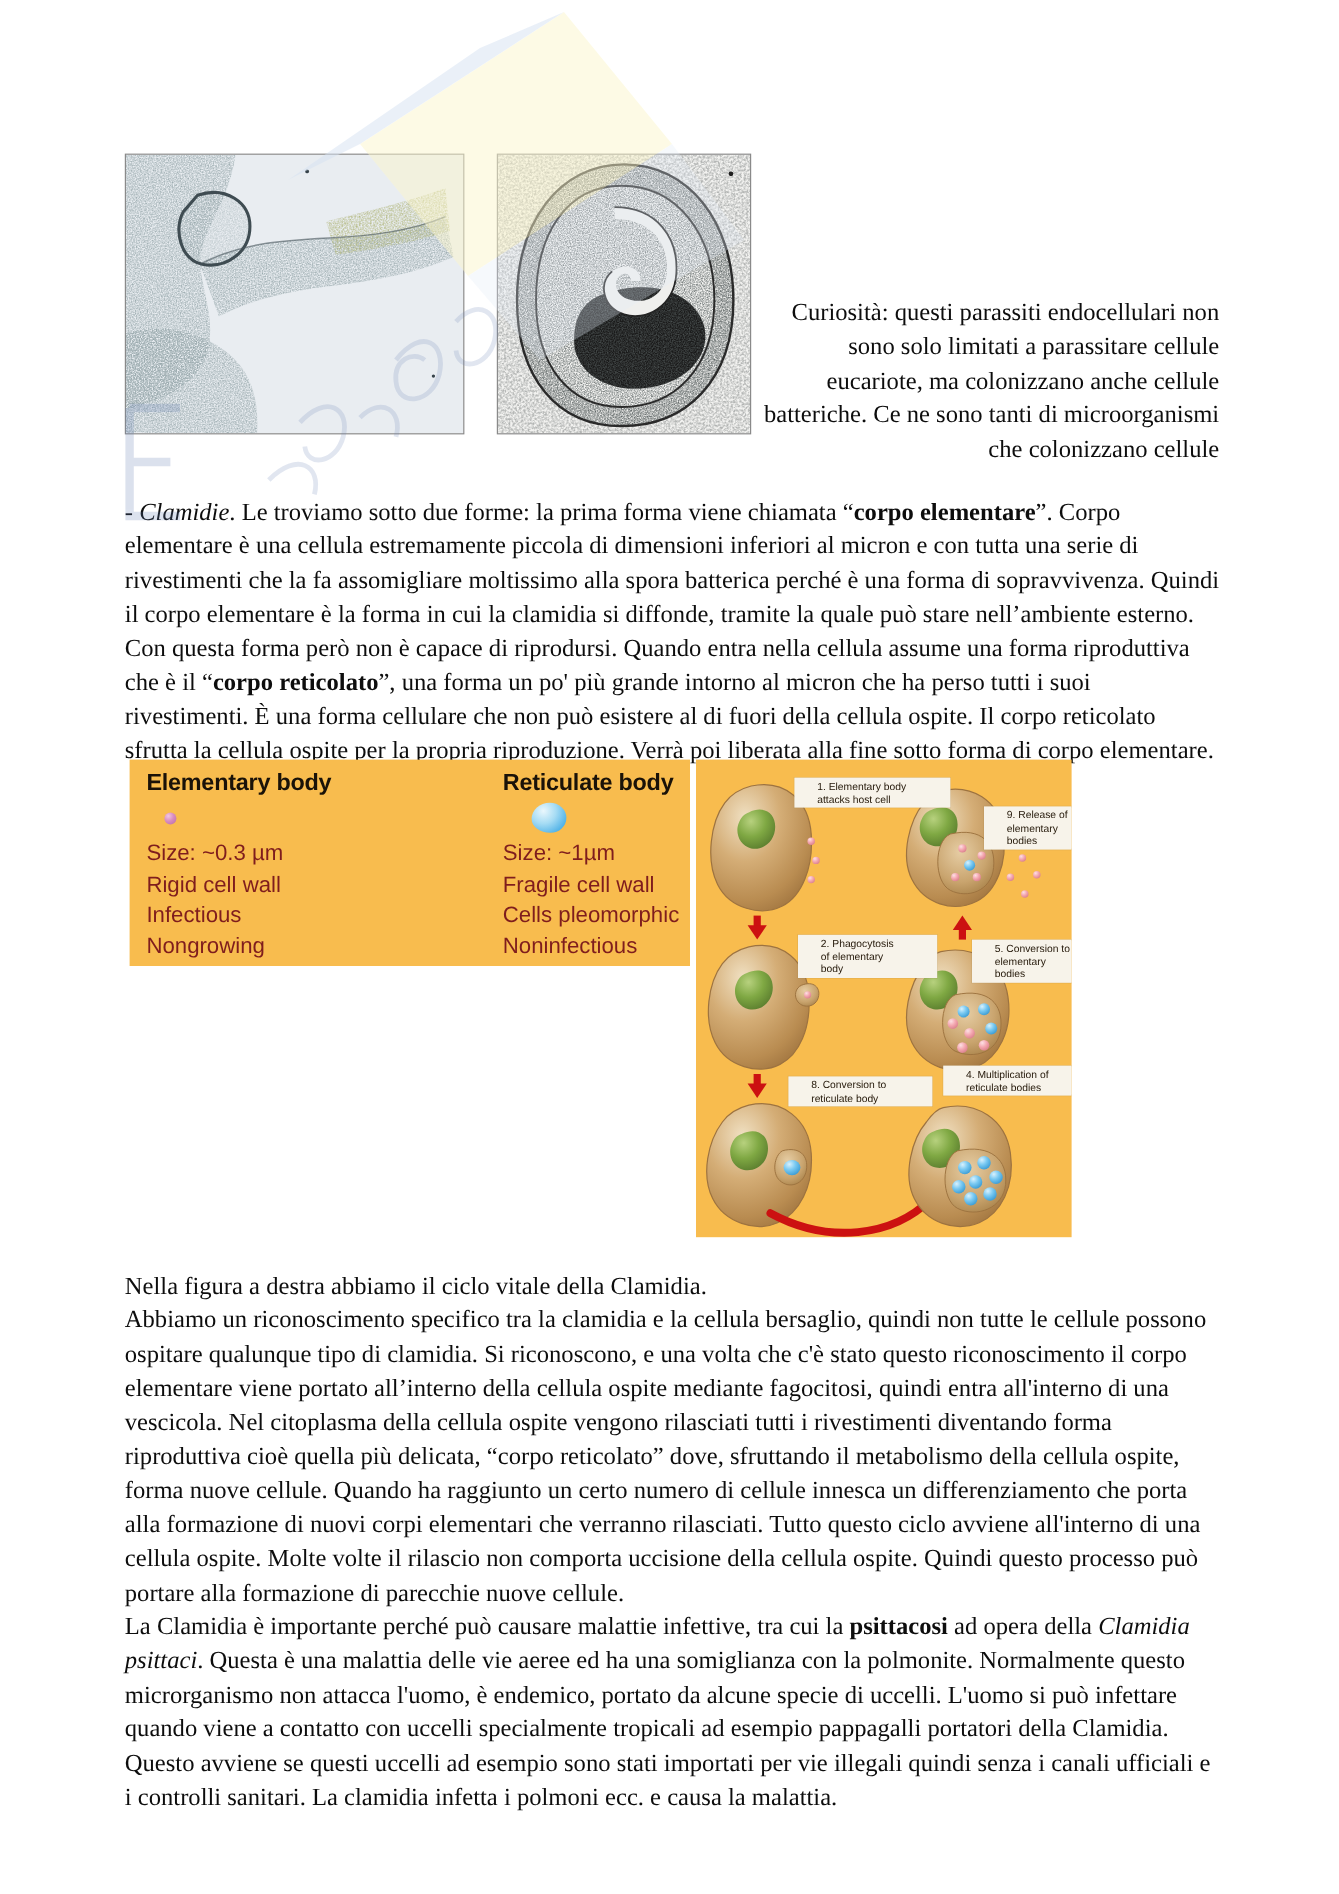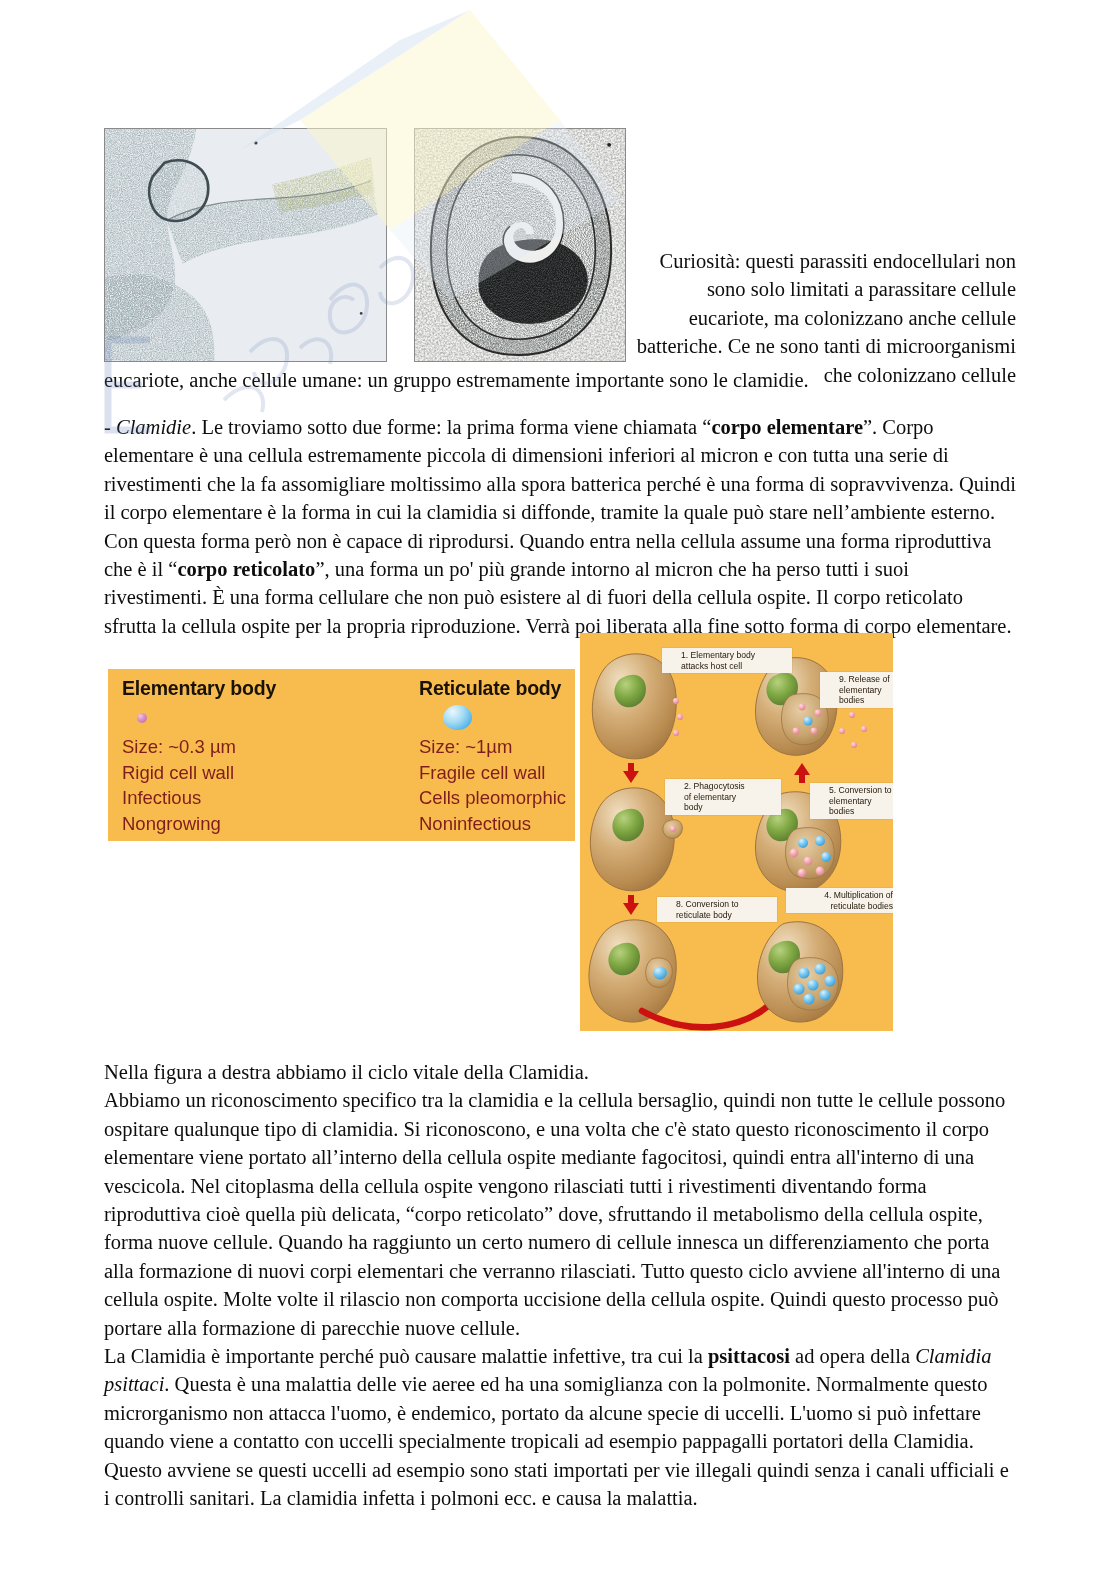--- a/index.html
+++ b/index.html
@@ -82,21 +82,20 @@
   
   .fig-left {
     position: absolute;
     left: 108px;
     top: 633px;
     width: 467px;
     height: 172px;
     background: #f8bc4e;
     font-family: "Liberation Sans", "DejaVu Sans", sans-serif;
     overflow: hidden;
-    margin-top: 36px;
   }
   .fig-col {
     position: absolute;
     top: 0;
   }
   .fig-col.left  { left: 14px; width: 210px; }
   .fig-col.right { left: 311px; width: 210px; }
   .fig-title {
     font-size: 19.5px;
     font-weight: bold;
@@ -150,21 +149,21 @@
     color: #231708;
     font-size: 8.6px;
     line-height: 10.6px;
     padding: 2px 19px;
     white-space: pre-line;
     box-shadow: 0 0 0 0.5px rgba(160,130,70,0.25);
   }
   .s1 { left: 82px;  top: 15px;  width: 92px; }
   .s2 { left: 85px;  top: 146px; width: 78px; }
   .s3 { left: 77px;  top: 264px; width: 82px; }
-  .s4 { left: 206px; top: 255px; width: 88px; text-align: right; }
+  .s4 { left: 206px; top: 255px; width: 88px; }
   .s5 { left: 230px; top: 150px; width: 78px; }
   .s6 { left: 240px; top: 39px;  width: 70px; }
 </style>
 </head>
 <body>
 
 <div class="page">
 
   <div class="micro-row">
 
@@ -285,21 +284,20 @@
                  C60,212 32,178 32,122 C32,66 58,26 104,26 Z" fill="none" stroke="#2a2a2a" stroke-width="1.6"></path>
         <path d="M98,44 C134,44 152,70 150,100 C148,128 124,140 106,134
                  C88,128 84,108 96,98" fill="none" stroke="#242424" stroke-width="1.5"></path>
         <circle cx="196" cy="16" r="2" fill="#1f1f1f"></circle>
       </svg>
     </div>
   </div>
 
   <div class="curiosity">Curiosità: questi parassiti endocellulari non sono solo limitati a parassitare cellule eucariote, ma colonizzano anche cellule batteriche. Ce ne sono tanti di microorganismi che colonizzano cellule</div>
 
-  <div class="para p-lead">eucariote, anche cellule umane: un gruppo estremamente importante sono le clamidie.</div>
 
   <div class="para p-main"><span>- </span><i>Clamidie</i><span>. Le troviamo sotto due forme: la prima forma viene chiamata “</span><b>corpo elementare</b><span>”. Corpo elementare è una cellula estremamente piccola di dimensioni inferiori al micron e con tutta una serie di rivestimenti che la fa assomigliare moltissimo alla spora batterica perché è una forma di sopravvivenza. Quindi il corpo elementare è la forma in cui la clamidia si diffonde, tramite la quale può stare nell’ambiente esterno. Con questa forma però non è capace di riprodursi. Quando entra nella cellula assume una forma riproduttiva che è il “</span><b>corpo reticolato</b><span>”, una forma un po' più grande intorno al micron che ha perso tutti i suoi rivestimenti. È una forma cellulare che non può esistere al di fuori della cellula ospite. Il corpo reticolato sfrutta la cellula ospite per la propria riproduzione. Verrà poi liberata alla fine sotto forma di corpo elementare.</span></div>
 
   <div class="fig-left">
 
     <div class="fig-col left">
       <div class="fig-title">Elementary body</div>
       <div class="body-dot-wrap">
         <span class="eb-dot"></span>
       </div>

